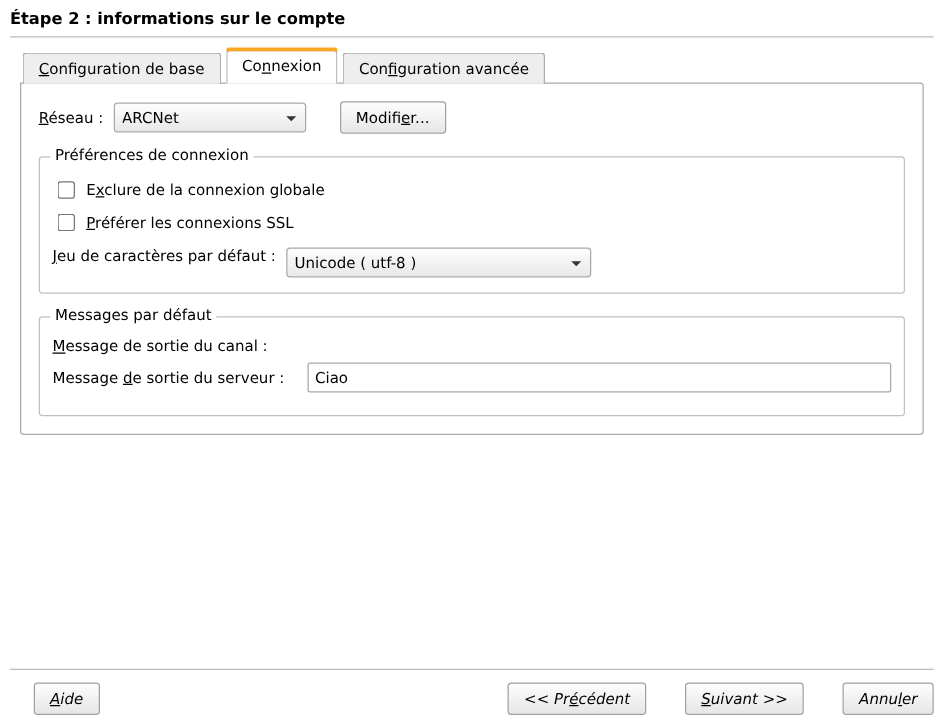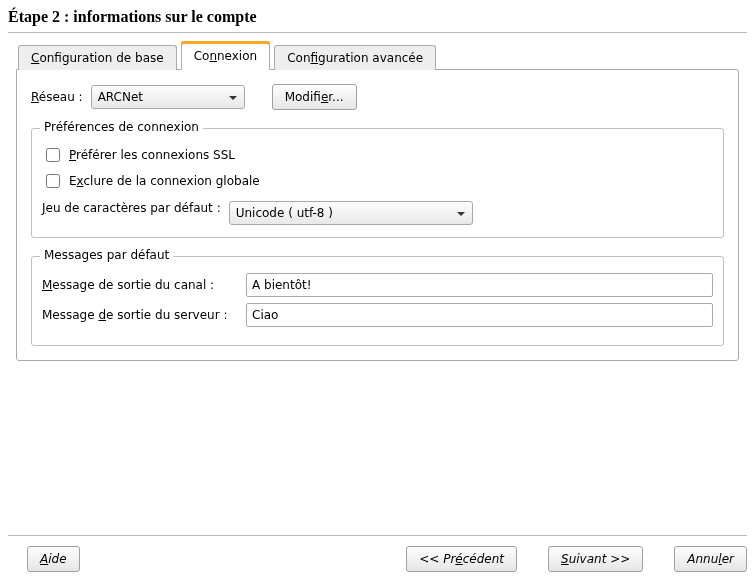--- a/index.html
+++ b/index.html
@@ -12,23 +12,22 @@
     width: 755px;
     height: 580px;
     overflow: hidden;
     position: relative;
   }
   .page {
     padding: 8px 8px 0 8px;
   }
   .title {
     font-weight: bold;
-    font-size: 16px;
+    font-size: 13px;
     padding-bottom: 6px;
-    font-family: Liberation Serif, serif;
   }
   .hr {
     border: none;
     border-top: 1px solid #bbb;
     margin: 0 0 10px 0;
   }
   .tabs-wrap {
     padding: 0 8px;
   }
   .tabs {
@@ -220,28 +219,28 @@
           <span>Modifi</span><span class="u">e</span><span>r...</span>
         </button>
       </div>
 
       <div class="fieldset">
         <div class="legend">Préférences de connexion</div>
 
         <div class="chk-row">
           <input type="checkbox" style="">
           <label>
-            <span class="u">P</span><span>référer les connexions SSL</span>
+            <span>E</span><span class="u">x</span><span>clure de la connexion globale</span>
           </label>
         </div>
 
         <div class="chk-row">
           <input type="checkbox" style="">
           <label>
-            <span>E</span><span class="u">x</span><span>clure de la connexion globale</span>
+            <span class="u">P</span><span>référer les connexions SSL</span>
           </label>
         </div>
 
         <div class="charset-row">
           <label>
             <span class="u">J</span><span>eu de caractères par défaut :</span>
           </label>
           <span class="combo-wrap">
             <select class="combo wide-combo">
               <option>Unicode ( utf-8 )</option>
@@ -250,21 +249,20 @@
         </div>
       </div>
 
       <div class="fieldset">
         <div class="legend">Messages par défaut</div>
 
         <div class="msg-row">
           <label>
             <span class="u">M</span><span>essage de sortie du canal :</span>
           </label>
-          <input type="text" class="text" value="A bientôt!" style="">
         </div>
 
         <div class="msg-row">
           <label>
             <span>Message </span><span class="u">d</span><span>e sortie du serveur :</span>
           </label>
           <input type="text" class="text" value="Ciao" style="">
         </div>
       </div>
 

